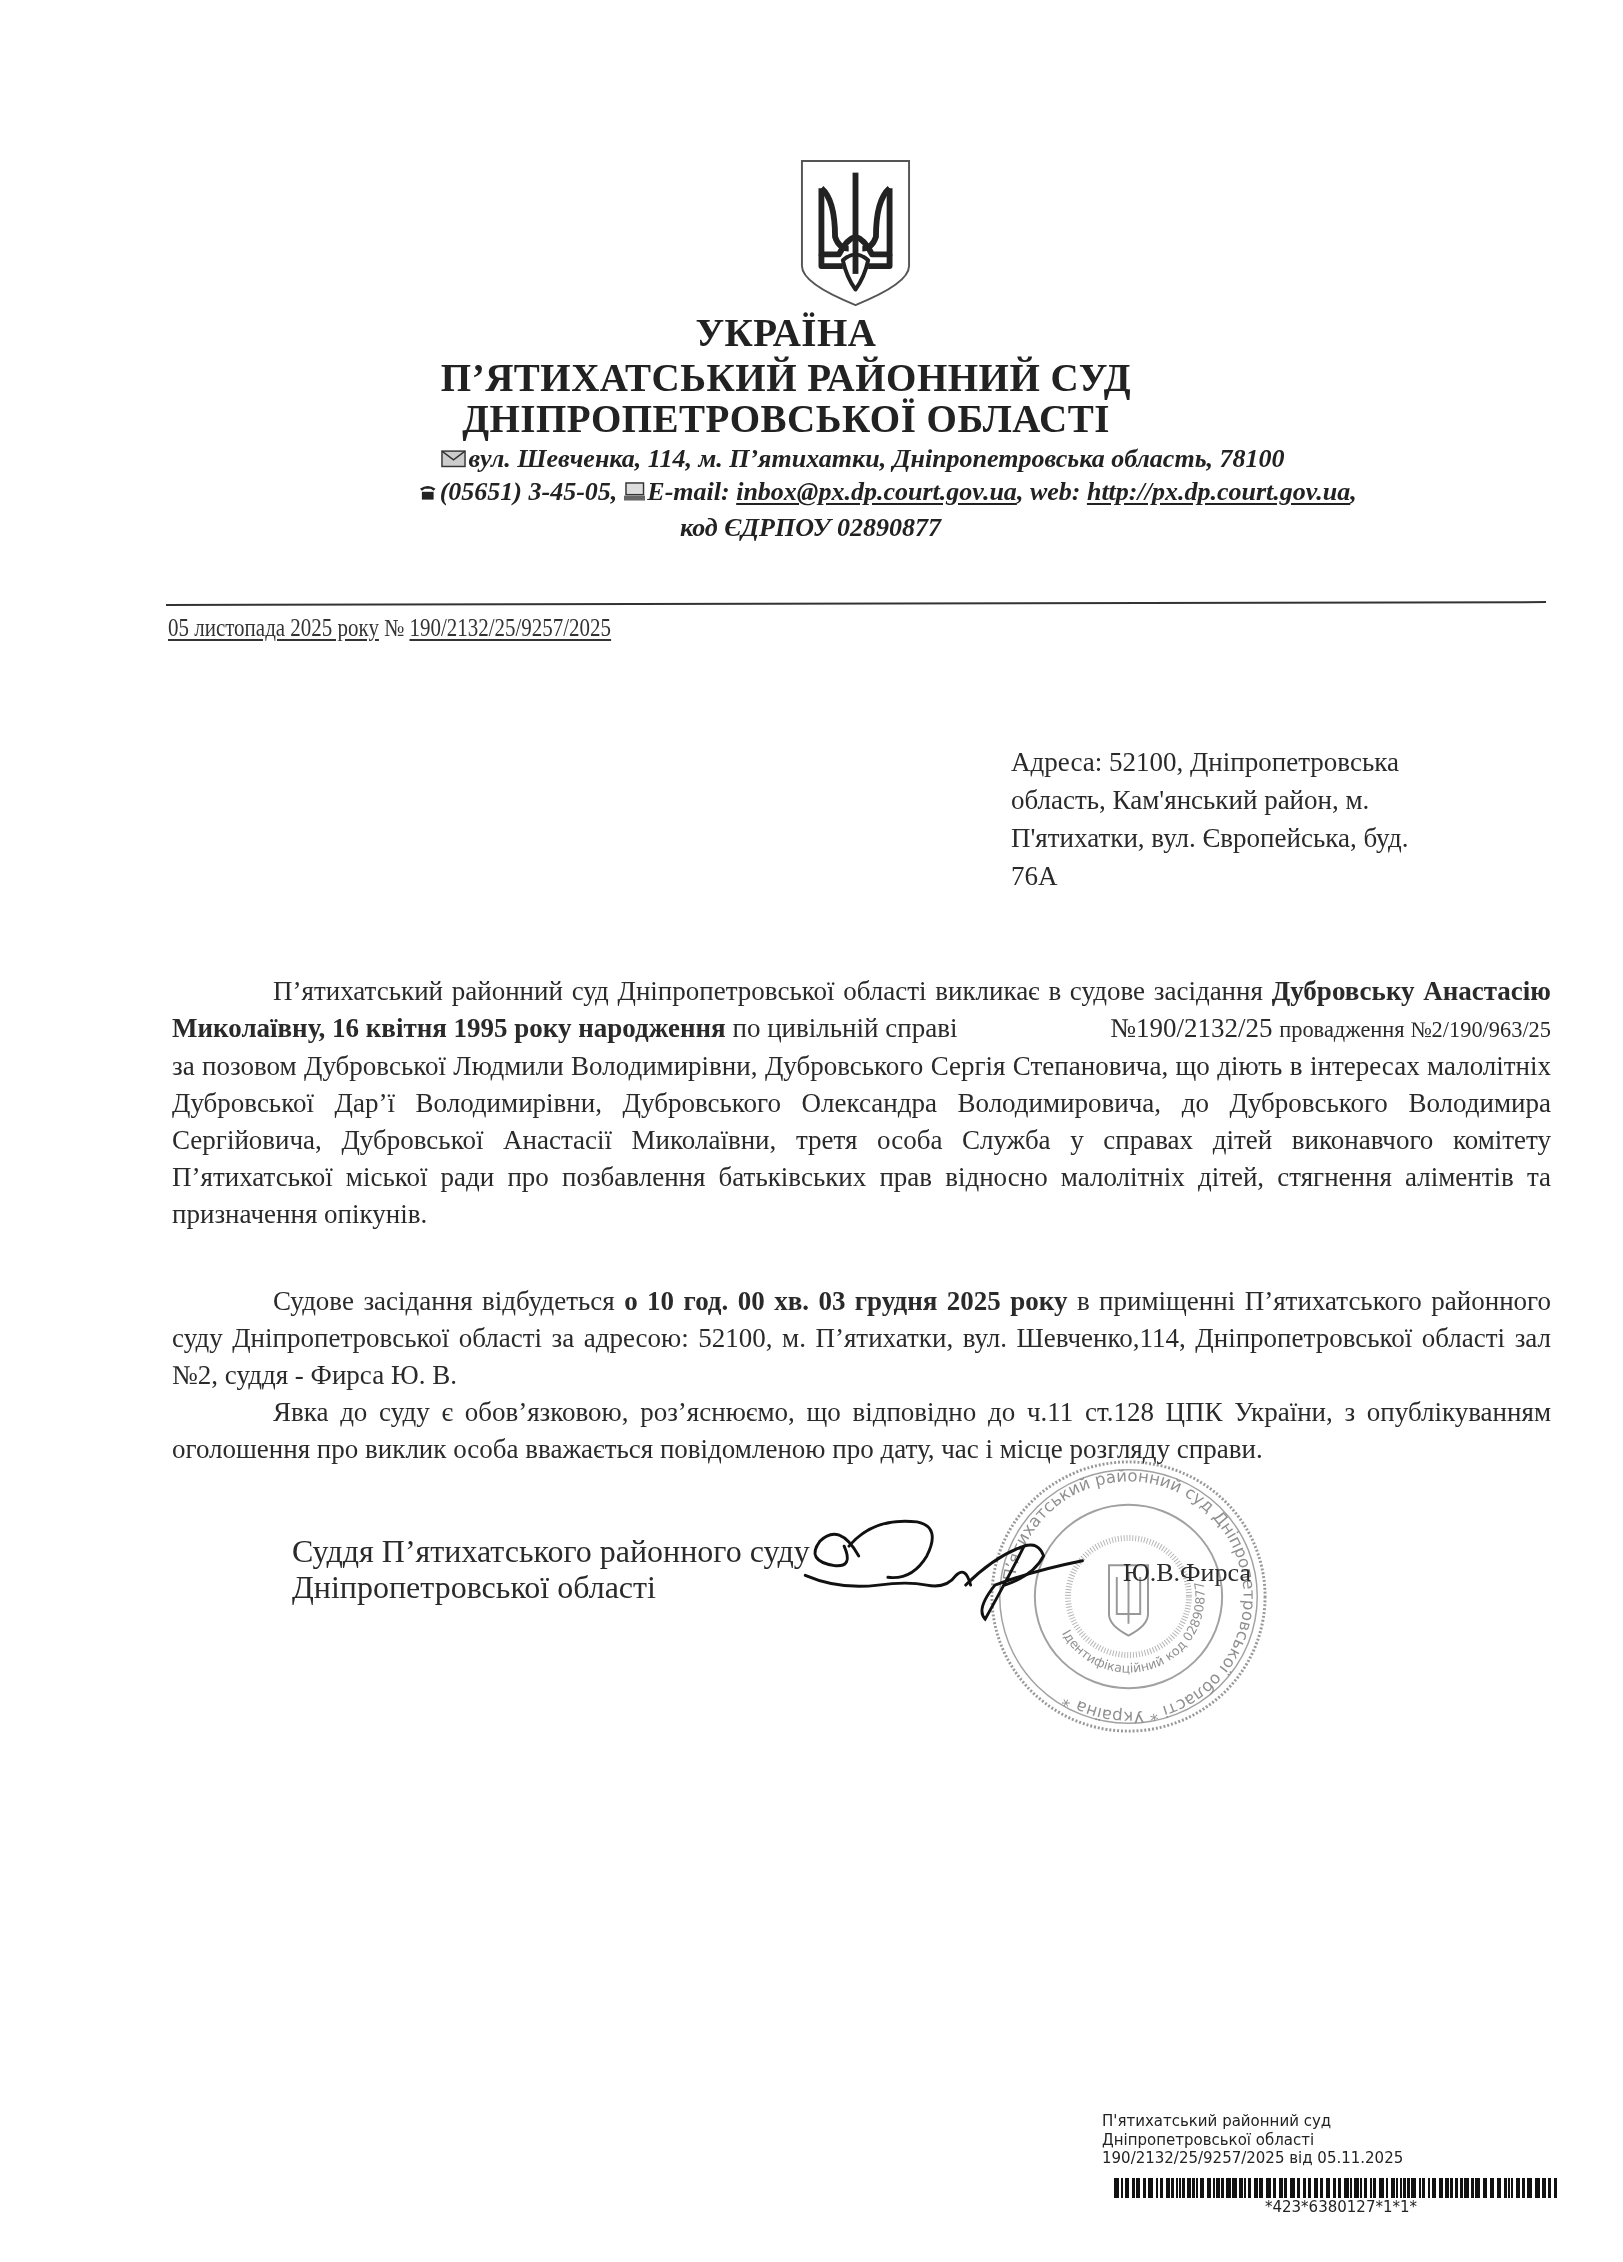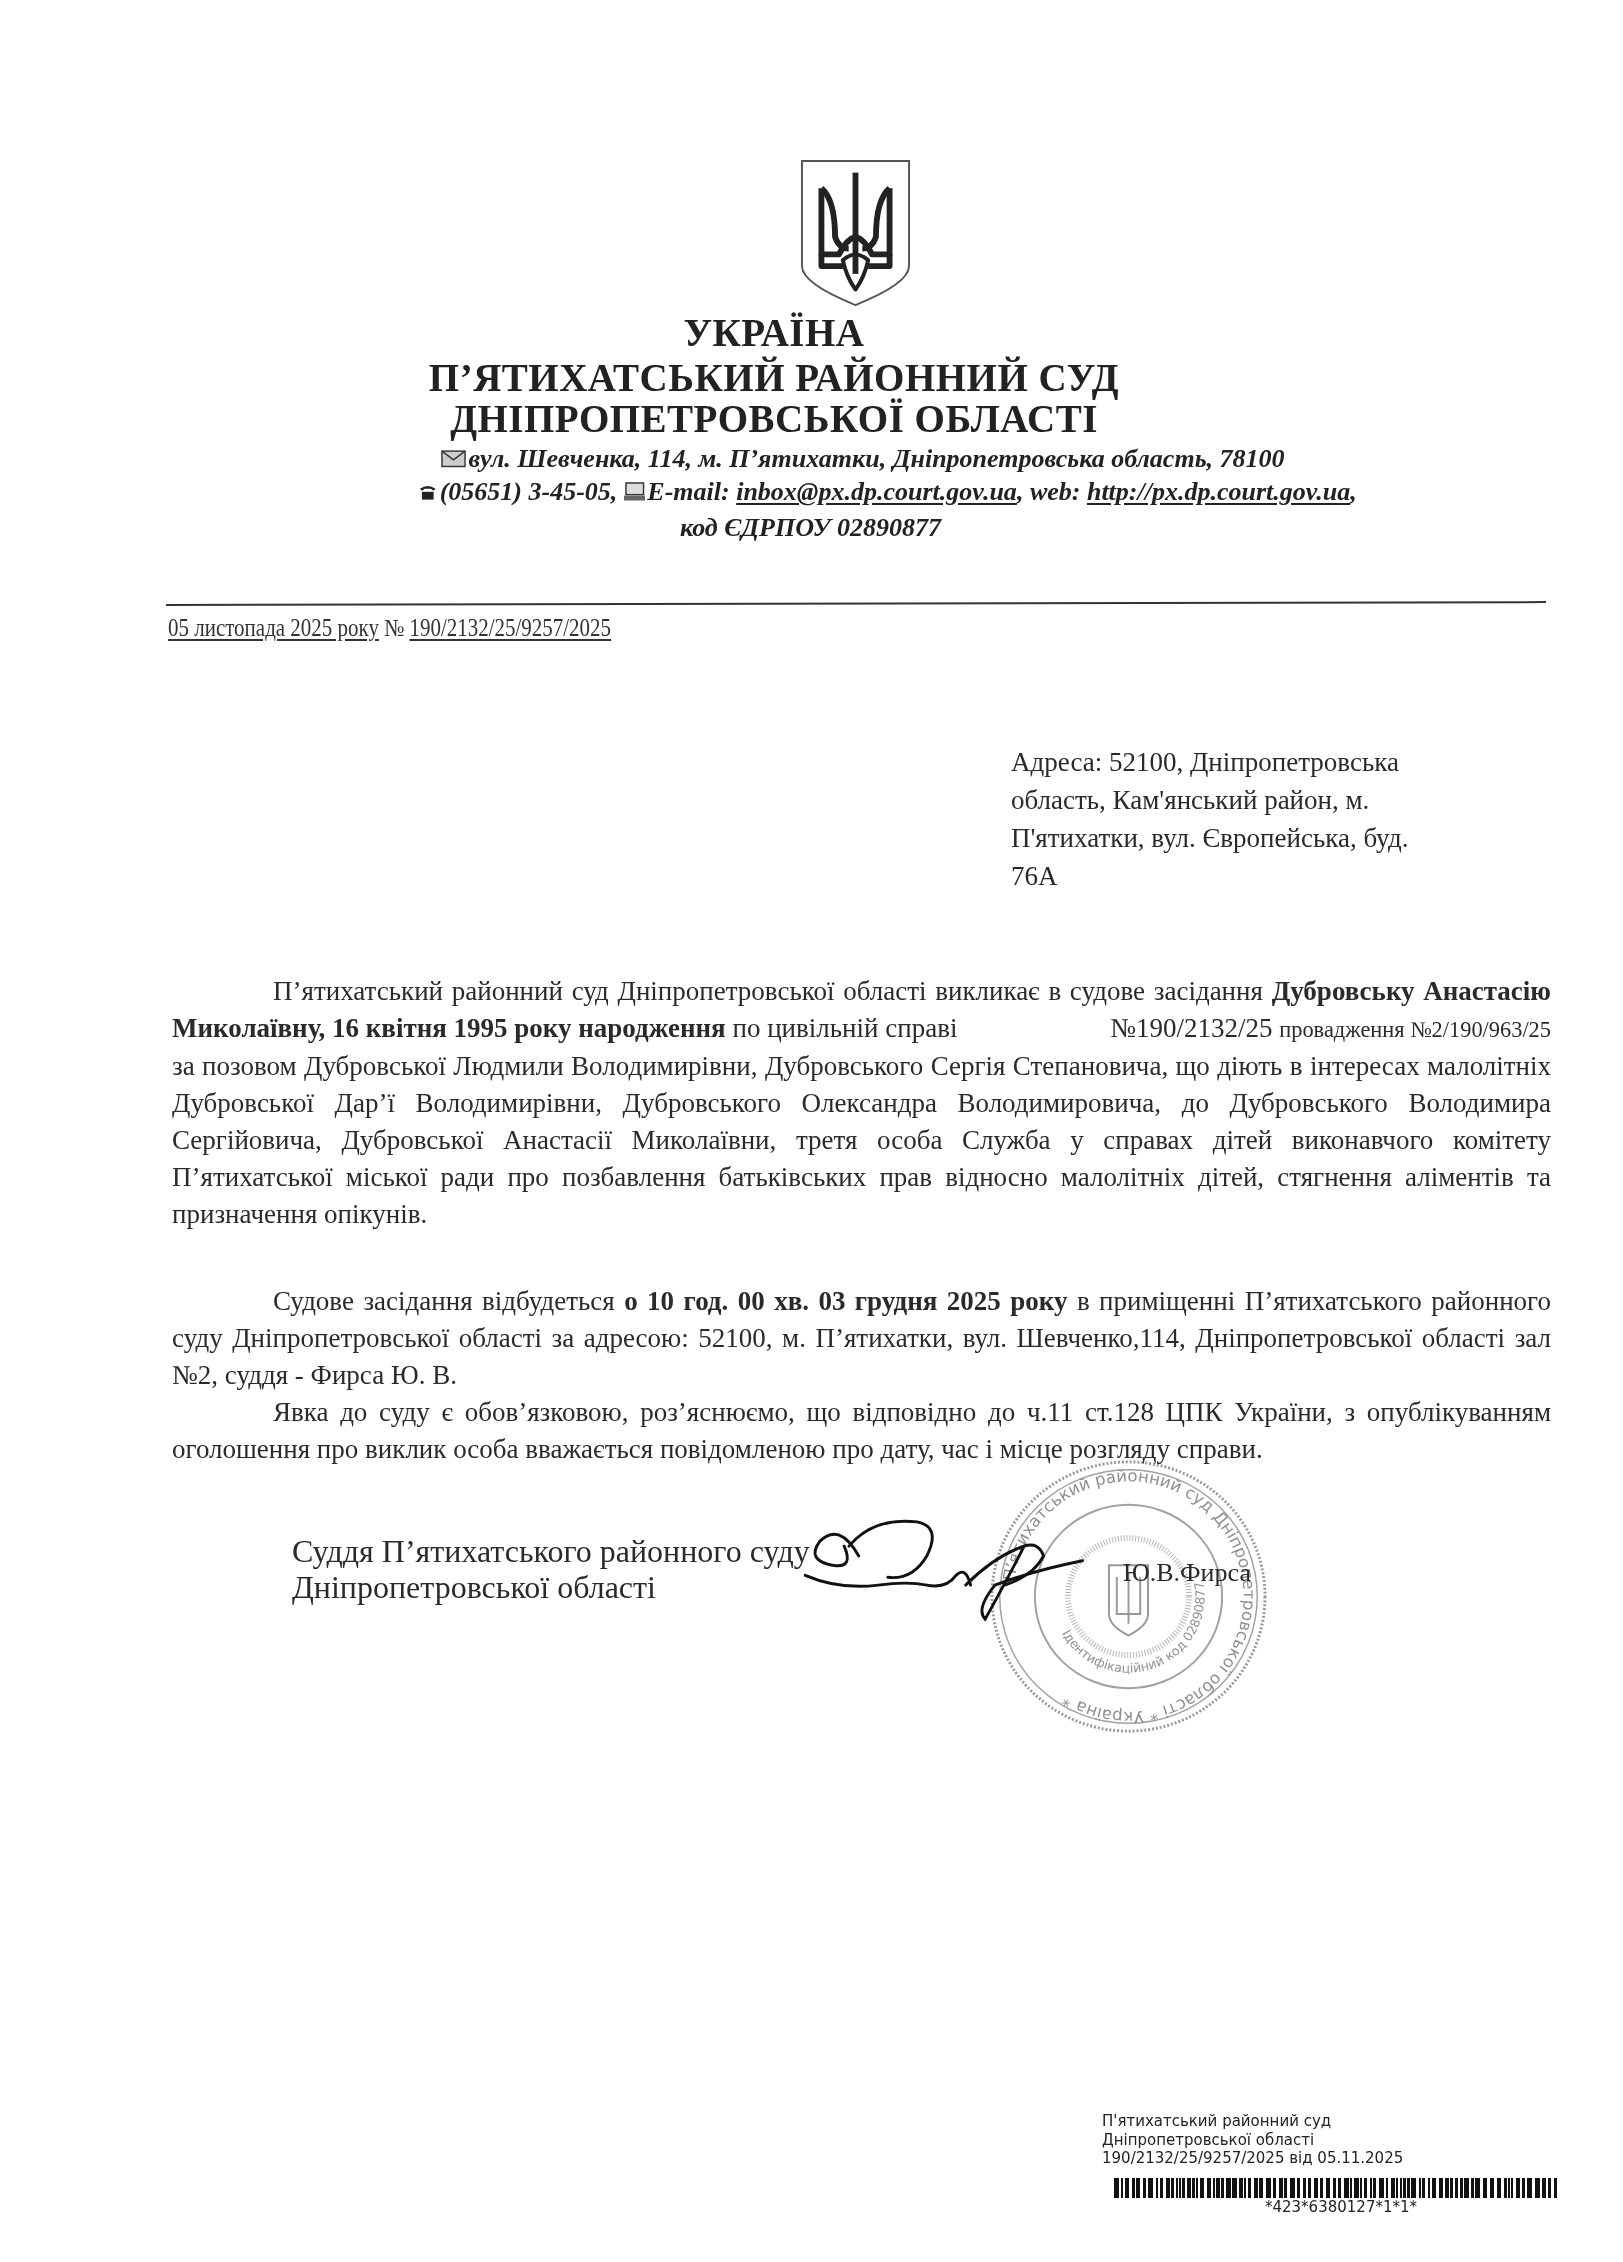--- a/index.html
+++ b/index.html
@@ -1,18 +1,18 @@
 <!DOCTYPE html>
 <html><head>
 <meta charset="utf-8">
 <style>
   html, body { margin: 0; padding: 0; background: #ffffff; }
   body { width: 1624px; height: 2263px; position: relative; overflow: hidden; color: #1c1c1c; font-family: "Liberation Serif", "DejaVu Serif", serif; }
   .abs { position: absolute; }
-  .center { text-align: center; left: 4px; width: 1540px; }
+  .center { text-align: center; left: 16px; width: 1540px; }
   .hdr-bold { font-weight: bold; letter-spacing: 0.5px; color: #222; }
   .hdr-1 { top: 310px; font-size: 39px; }
   .hdr-2 { top: 355px; font-size: 39px; }
   .hdr-3 { top: 396px; font-size: 39px; }
   .hdr-it { font-style: italic; font-weight: bold; font-size: 26px; color: #222; }
   .hdr-addr { top: 444px; left: 312px; width: 1102px; text-align: center; }
   .hdr-phone { top: 477px; left: 322px; width: 1131px; text-align: center; }
   .hdr-code { top: 513px; left: 0; width: 1604px; text-align: center; padding-left: 17px; box-sizing: border-box; }
   .ul { text-decoration: underline; text-underline-offset: 2.9px; }
   .icon-box { display: inline-block; width: 25px; height: 17.6px; vertical-align: -1px; margin-right: 2px; }

